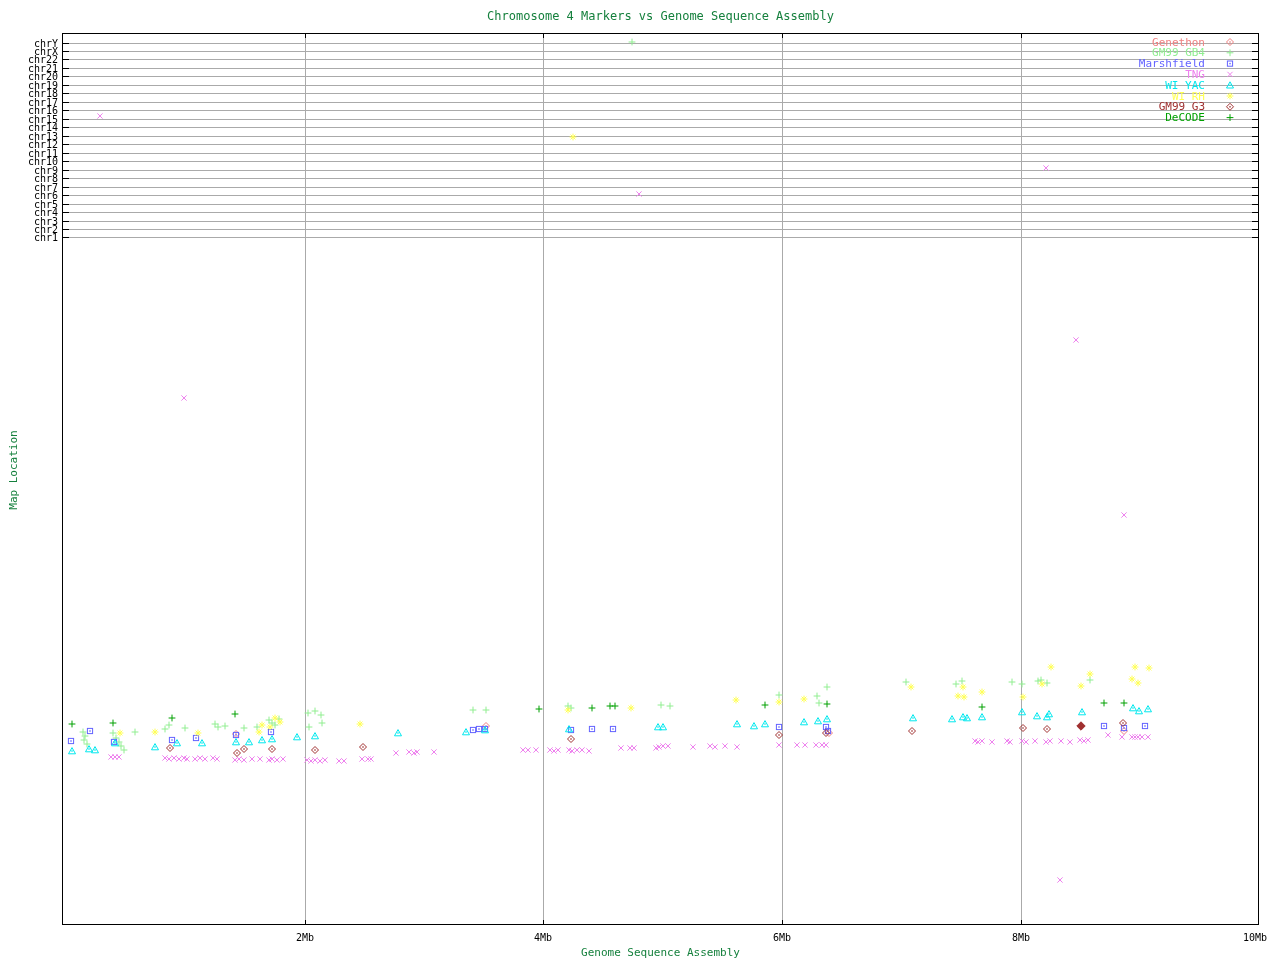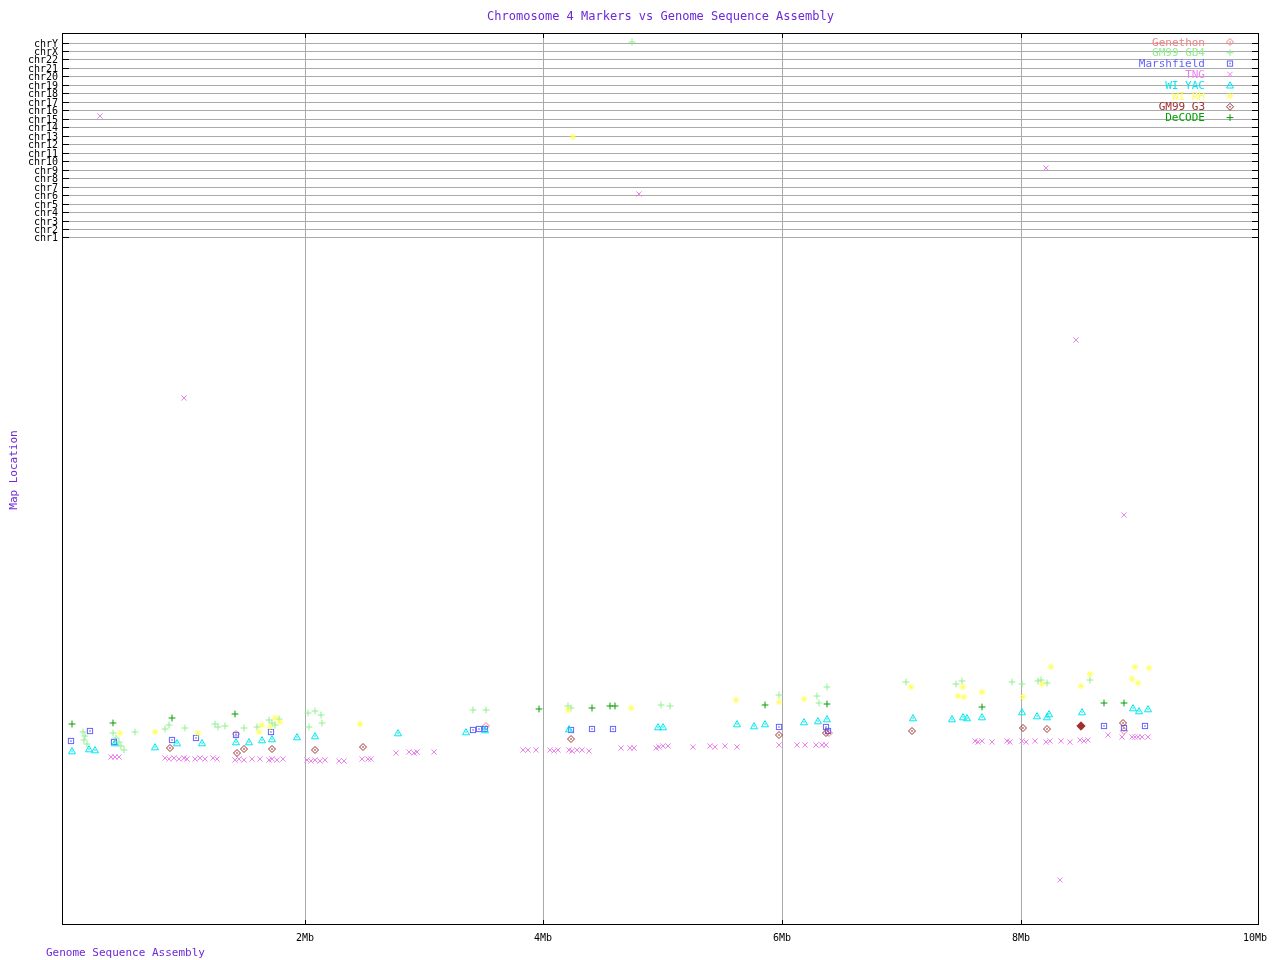--- a/index.html
+++ b/index.html
@@ -1,20 +1,20 @@
 <!DOCTYPE html>
 <html><head>
 <meta charset="utf-8">
 <style>
   html,body{margin:0;padding:0;background:#fff;}
   #figure{position:relative;width:1280px;height:960px;background:#ffffff;overflow:hidden;
-          font-family:"DejaVu Sans Mono","Liberation Mono",monospace;color:#6d28d9;}
+          font-family:"DejaVu Sans Mono","Liberation Mono",monospace;color:#15803d;}
   .chart-title{position:absolute;left:62px;top:9px;width:1197px;text-align:center;
                font-size:12px;letter-spacing:0px;white-space:pre;}
-  .x-axis-label{position:absolute;left:46px;top:946px;width:1197px;text-align:left;font-size:11px;}
+  .x-axis-label{position:absolute;left:62px;top:946px;width:1197px;text-align:center;font-size:11px;}
   .y-axis-label{position:absolute;left:13px;top:470px;transform:translate(-50%,-50%) rotate(-90deg);
                 font-size:11px;white-space:nowrap;}
   svg text{font-family:"DejaVu Sans Mono","Liberation Mono",monospace;}
 </style>
 </head>
 <body>
 
 <div id="figure">
   <div class="chart-title">Chromosome 4 Markers vs Genome Sequence Assembly</div>
   <div class="y-axis-label">Map Location</div>

